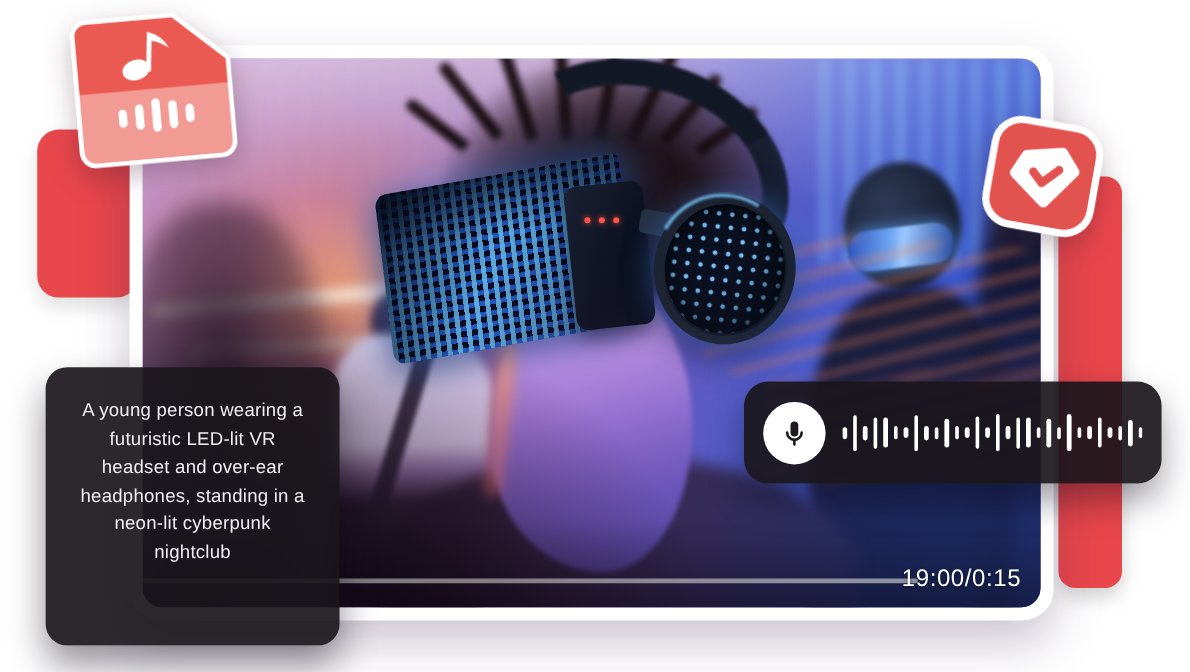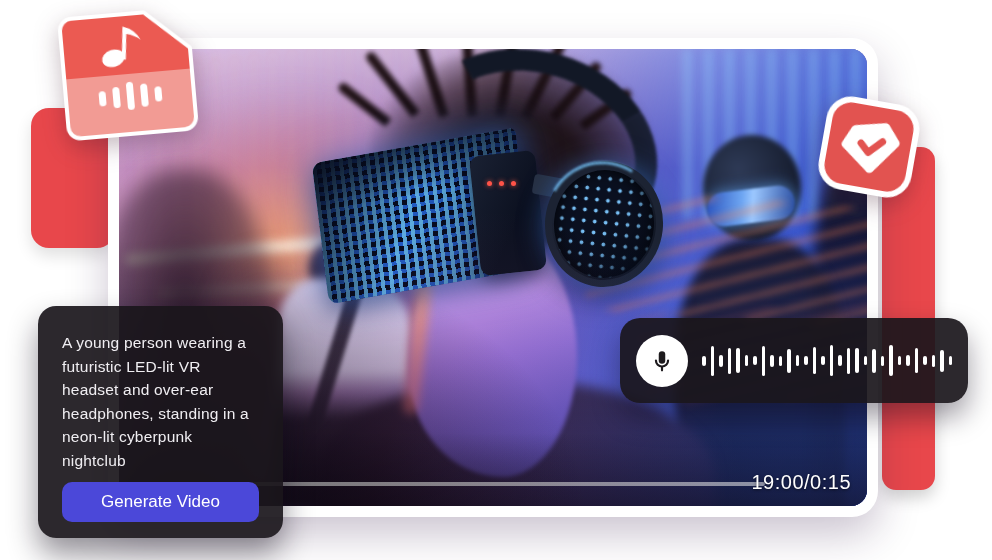--- a/index.html
+++ b/index.html
@@ -76,21 +76,21 @@
     linear-gradient(0deg,rgba(14,8,20,.5),transparent 16%),
     radial-gradient(ellipse at 92% 104%,rgba(50,95,225,.45),transparent 45%),
     radial-gradient(ellipse at 50% 120%,rgba(200,90,160,.22),transparent 50%);z-index:2;}
 
   
   .progress-bar{position:absolute;left:0;bottom:20px;width:646px;height:4px;border-radius:2px;background:linear-gradient(90deg,rgba(150,150,150,.75),rgba(240,240,240,.55));z-index:3;}
   .time-display{position:absolute;right:16px;bottom:12px;color:#ffffff;font-size:20px;font-weight:500;letter-spacing:.5px;text-shadow:0 1px 3px rgba(0,0,0,.55);z-index:3;}
 
   
   .prompt-panel{position:absolute;left:38px;top:306px;width:245px;height:232px;border-radius:18px;background:rgba(26,22,27,.92);z-index:3;padding:25px 24px 24px;box-shadow:0 16px 30px rgba(15,8,25,.45);}
-  .prompt-text{color:#f0eef2;font-size:15.5px;line-height:23.5px;font-weight:500;letter-spacing:.2px;}
+  .prompt-text{color:#f0eef2;font-size:15.5px;line-height:23.5px;font-weight:500;letter-spacing:.2px;text-align:center;}
   .generate-btn{display:block;width:100%;height:40px;margin-top:10px;border:none;border-radius:10px;background:#4B48D9;color:#ffffff;font-family:"Liberation Sans",sans-serif;font-size:17px;font-weight:500;cursor:pointer;}
 
   
   .audio-pill{position:absolute;left:620px;top:318px;width:348px;height:85px;border-radius:20px;background:rgba(26,22,27,.92);z-index:3;display:flex;align-items:center;padding:0 16px;gap:14px;box-shadow:0 14px 28px rgba(15,8,25,.4);}
   .mic-circle{flex:0 0 52px;width:52px;height:52px;border-radius:50%;background:#ffffff;display:flex;align-items:center;justify-content:center;border:none;cursor:pointer;}
   .waveform{flex:1;display:flex;align-items:center;gap:5px;overflow:hidden;}
   .waveform .wf-bar{flex:0 0 3.5px;width:3.5px;border-radius:2px;background:#ffffff;}
 
   
   .music-sticker{position:absolute;left:62px;top:12px;width:132px;height:124px;z-index:4;transform:rotate(-5deg);filter:drop-shadow(0 8px 12px rgba(60,20,40,.3));}
@@ -159,21 +159,20 @@
         <div class="vignette"></div>
       </div>
 
       <div class="progress-bar"></div>
       <div class="time-display">19:00/0:15</div>
     </div>
   </div>
 
   <div class="prompt-panel">
     <div class="prompt-text">A young person wearing a futuristic LED-lit VR headset and over-ear headphones, standing in a neon-lit cyberpunk nightclub</div>
-    <button class="generate-btn">Generate Video</button>
   </div>
 
   <div class="audio-pill">
     <button class="mic-circle">
       <svg viewBox="0 0 24 24" width="26" height="26" aria-hidden="true">
         <rect x="9" y="3" width="6" height="11.5" rx="3" fill="#1d1a1d"></rect>
         <path d="M6.4 11.5 a5.6 5.6 0 0 0 11.2 0" fill="none" stroke="#1d1a1d" stroke-width="2" stroke-linecap="round"></path>
         <line x1="12" y1="17.6" x2="12" y2="20.6" stroke="#1d1a1d" stroke-width="2" stroke-linecap="round"></line>
       </svg>
     </button>

